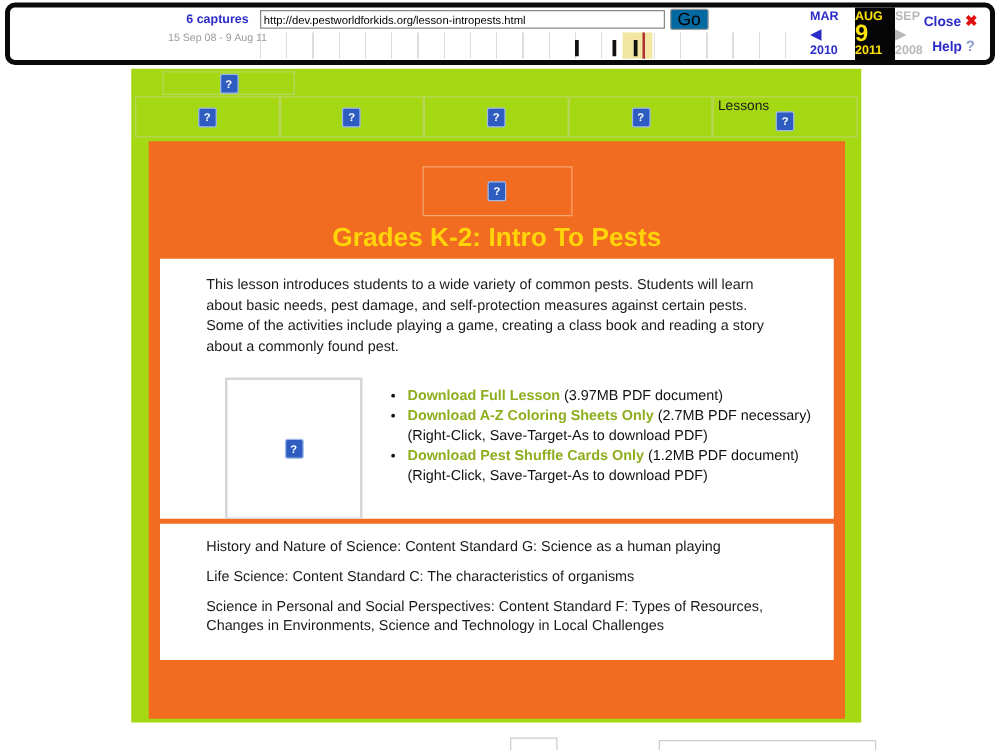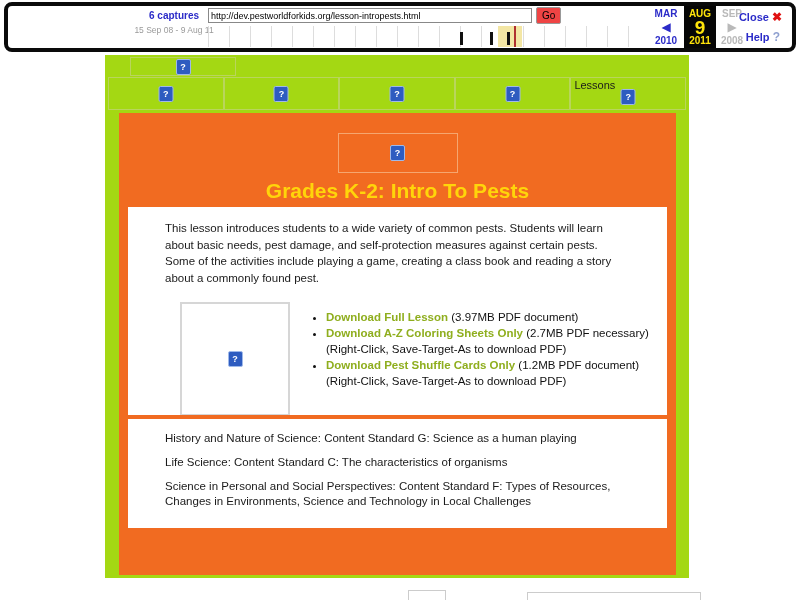--- a/index.html
+++ b/index.html
@@ -13,29 +13,29 @@
   .wb-logo{position:absolute;left:8px;top:2px;}
   .wb-logo-top{font-size:6.5px;font-weight:bold;letter-spacing:2.6px;color:#222;padding-left:5px;white-space:nowrap;}
   .wb-logo-main{font-size:19px;font-weight:bold;letter-spacing:-1px;line-height:1.05;
     transform:scaleX(.84);transform-origin:left;white-space:nowrap;}
   .wb-red{color:#9E1B1E;} .wb-blk{color:#141414;}
   .wb-captures{position:absolute;left:126px;top:4px;width:80px;text-align:center;}
   .wb-captures-count{color:#2B2BC8;font-weight:bold;font-size:10px;}
   .wb-captures-range{color:#9a9a9a;font-size:8.5px;margin-top:4px;white-space:nowrap;}
   .wb-url{position:absolute;left:200px;top:2px;width:318px;height:13px;
     font-size:9px;border:1px solid #888;padding:0 2px;font-family:"Liberation Sans",sans-serif;}
-  .wb-go{position:absolute;left:528px;top:1px;height:17px;font-size:10px;line-height:13px;
-    background:#ef4444;border:1px solid #999;border-radius:2px;padding:0 5px;font-family:"Liberation Sans",sans-serif;}
+  .wb-go{position:absolute;left:528px;top:1px;height:17px;font-size:14px;line-height:13px;
+    background:#0369a1;border:1px solid #999;border-radius:2px;padding:0 5px;font-family:"Liberation Sans",sans-serif;}
   .wb-timeline{position:absolute;left:200px;top:20px;width:436px;height:21px;
     background:repeating-linear-gradient(to right,#ddd 0 1px,transparent 1px 21px);}
   .tl-band{position:absolute;left:290px;top:0;width:24px;height:100%;background:#F3E6A4;}
   .tl-bar{position:absolute;bottom:2px;width:3px;height:13px;background:#101010;}
   .tl-redline{position:absolute;left:306px;top:0;width:2px;height:100%;background:#B03030;}
   .cal-col{position:absolute;top:0;height:42px;display:flex;flex-direction:column;
-    justify-content:space-between;text-align:center;padding:2px 0;box-sizing:border-box;}
+    justify-content:space-between;text-align:left;padding:2px 0;box-sizing:border-box;}
   .cal-c1{left:640px;width:36px;} .cal-c2{left:676px;width:32px;background:#060606;}
   .cal-c3{left:708px;width:32px;}
   .cal-month,.cal-year{font-size:10px;font-weight:bold;line-height:11px;}
   .cal-mid{font-size:12px;line-height:15px;}
   .cal-c2 .cal-mid{font-size:19px;font-weight:bold;line-height:15px;}
   .blue{color:#2B2BC8;} .dim{color:#b9b9b9;} .yel{color:#FFE40B;}
   .wb-close{position:absolute;right:10px;top:4px;font-size:11px;font-weight:bold;color:#2B2BC8;cursor:pointer;}
   .close-x{color:#E01010;font-size:12px;}
   .wb-help{position:absolute;right:12px;bottom:4px;font-size:11px;font-weight:bold;color:#2B2BC8;cursor:pointer;}
   .help-q{color:#8fa0d0;font-size:12px;}

